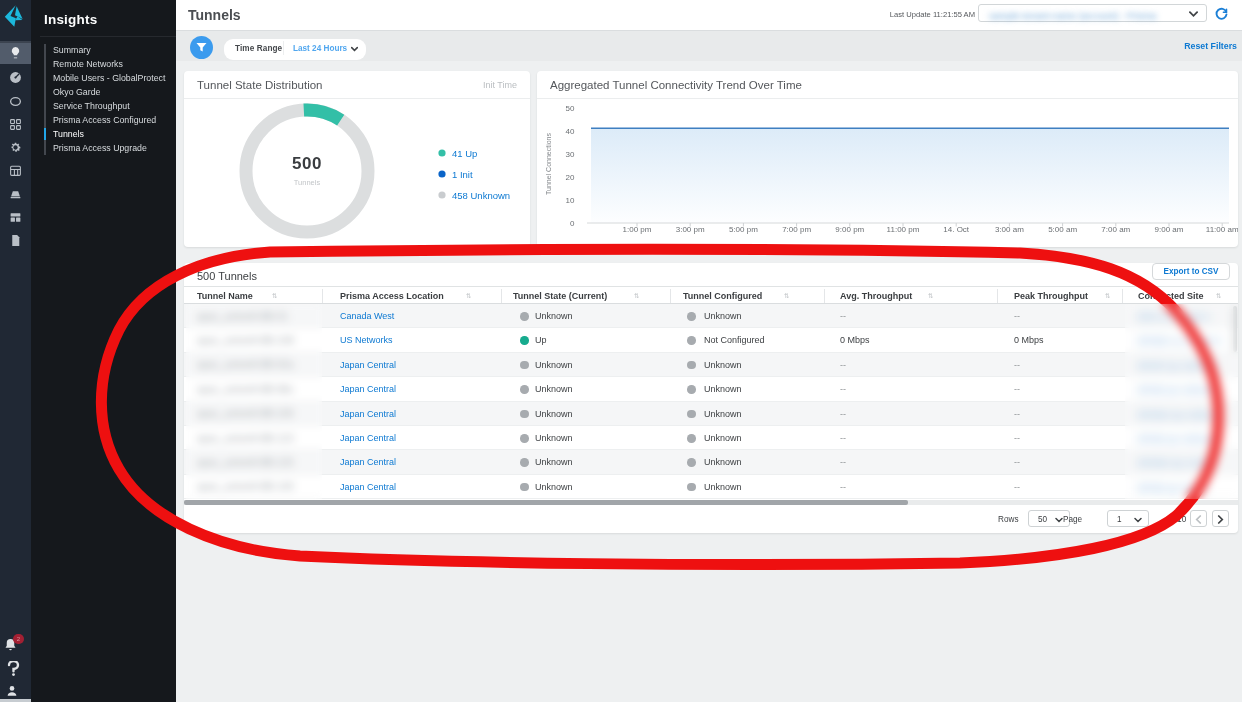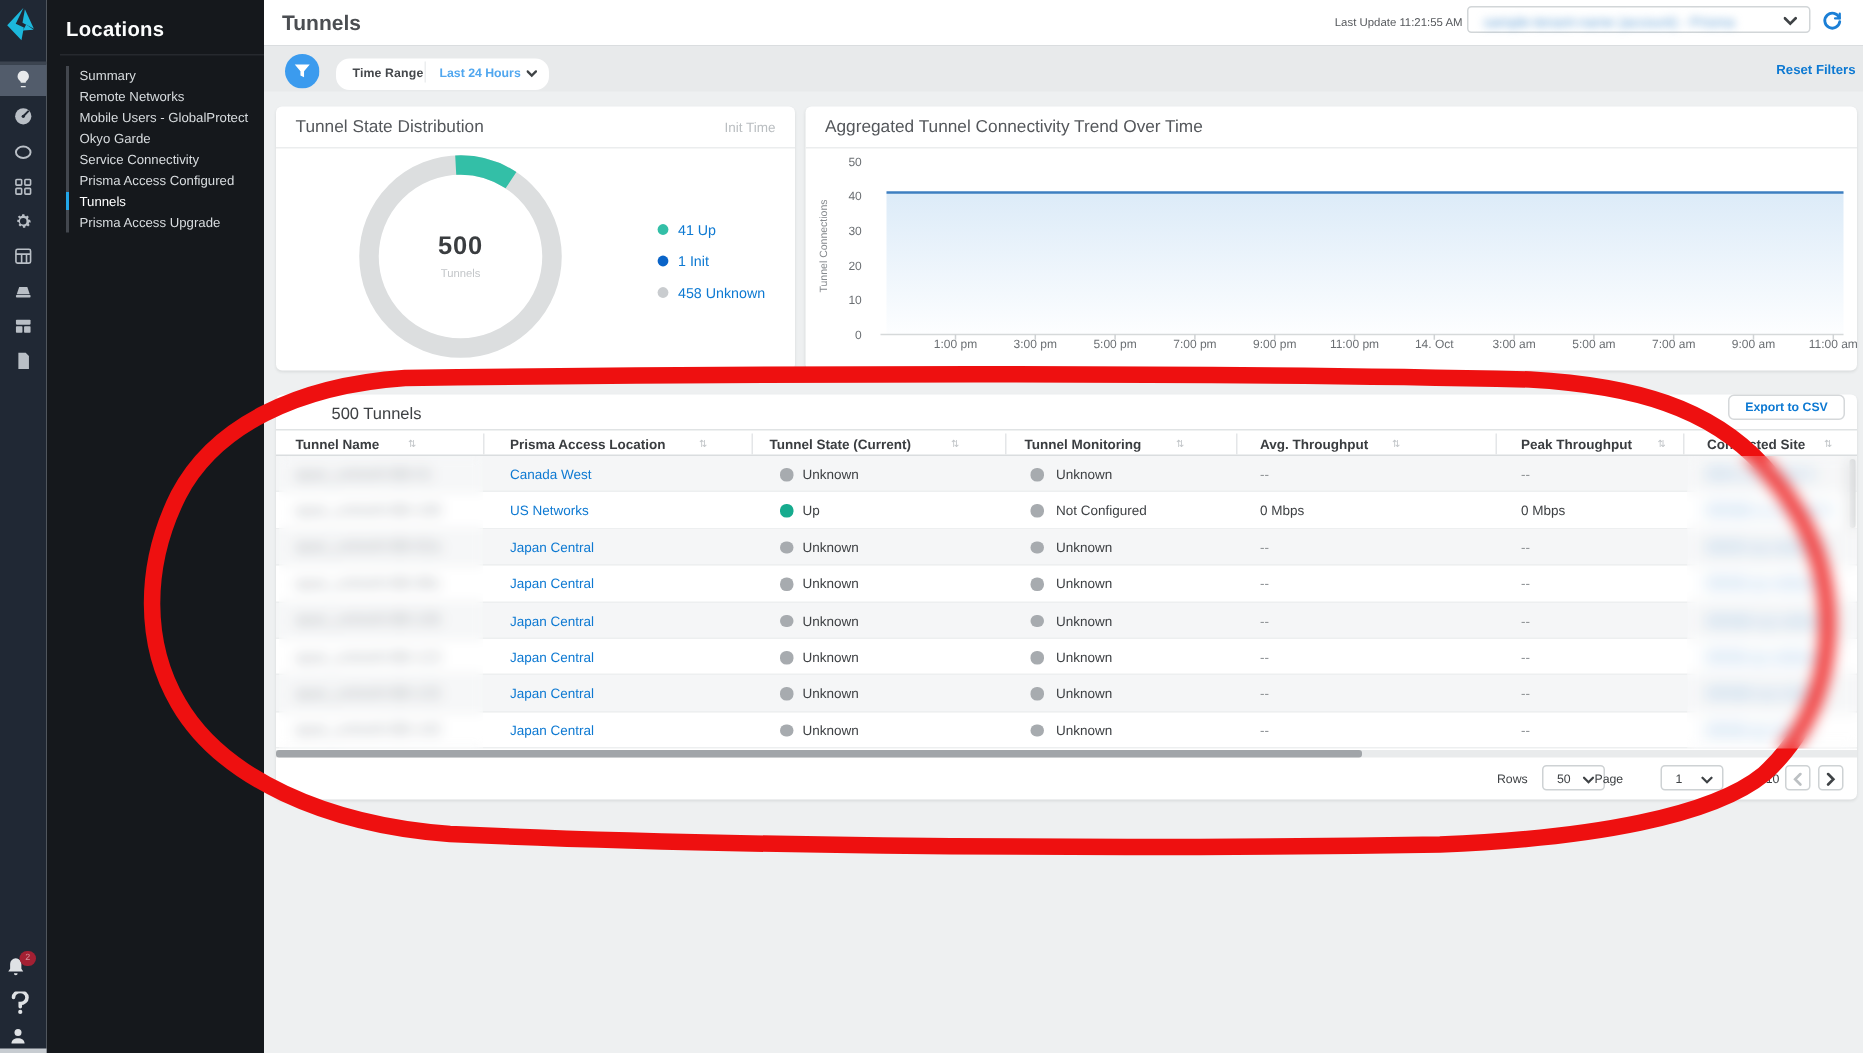--- a/index.html
+++ b/index.html
@@ -39,21 +39,21 @@
 
 .card { position:absolute; background:#fff; border-radius:4px; box-shadow:0 1px 2px rgba(60,64,67,.12); }
 #card1 { left:8px; top:71px; width:346px; height:176px; }
 #card2 { left:361px; top:71px; width:701px; height:176px; }
 .card .hd { position:absolute; left:13px; top:8px; font-size:11.5px; font-weight:normal; color:#54575b; }
 .card .hr { position:absolute; left:0; top:27px; width:100%; height:1px; background:#ebedee; }
 #card1 .rt { position:absolute; right:13px; top:9px; font-size:9px; color:#babec1; }
 
 
 #tcard { left:8px; top:263px; width:1054px; height:270px; }
-#tcard .cap { position:absolute; left:13px; top:7px; font-size:11px; color:#3e4144;margin-left:24px; }
+#tcard .cap { position:absolute; left:13px; top:7px; font-size:11px; color:#3e4144; }
 #exportbtn { position:absolute; right:8px; top:0px; width:78px; height:17px; background:#fff; border:1px solid #d5d8da; border-radius:4px; font-size:8.2px; font-weight:bold; color:#0d79d2; text-align:center; line-height:16px; }
 #thead { position:absolute; left:0; top:23px; width:1054px; height:18px; border-top:1px solid #e0e3e4; border-bottom:1px solid #dadddf; }
 #thead .h { position:absolute; top:4px; font-size:9px; font-weight:bold; color:#3a3d40; white-space:nowrap; }
 #thead .vl { position:absolute; top:2px; height:14px; width:1px; background:#e4e6e8; }
 #thead .si { position:absolute; top:5px; font-size:6.5px; color:#c0c4c7; letter-spacing:-1px; }
 .trow { position:absolute; left:0; width:1054px; height:24.4px; border-bottom:1px solid #edeff0; }
 .trow.odd { background:#f5f6f7; }
 .trow .c { position:absolute; top:7px; font-size:9px; color:#3e4144; white-space:nowrap; }
 .trow .link { color:#0d79d2;text-align:center; }
 .trow .dot { position:absolute; top:8px; width:8.5px; height:8.5px; border-radius:50%; background:#a7abaf; }
@@ -71,28 +71,28 @@
 #pager .btn { position:absolute; top:5px; width:17px; height:17px; background:#fff; border:1px solid #ced2d4; border-radius:3px; text-align:center; }
 
 
 #annot { position:absolute; left:0; top:0; z-index:50; pointer-events:none; }
 </style>
 </head>
 <body>
 <div id="page">
 
 <div id="sidebar">
-  <h1>Locations</h1>
+  <h1>Insights</h1>
   <div class="div"></div>
   <div id="nav">
     <div class="it">Summary</div>
     <div class="it">Remote Networks</div>
     <div class="it">Mobile Users - GlobalProtect</div>
     <div class="it">Okyo Garde</div>
-    <div class="it">Service Connectivity</div>
+    <div class="it">Service Throughput</div>
     <div class="it">Prisma Access Configured</div>
     <div class="it act">Tunnels</div>
     <div class="it">Prisma Access Upgrade</div>
   </div>
 </div>
 
 <div id="rail">
   <div class="sel"></div>
   <svg style="top:4px;left:3px" width="22" height="24" viewBox="0 0 22 24">
     <path d="M12.7 1.2 L1.8 12.8 L11.3 22.8 L12.9 14.3 L7.5 11.9 Z" fill="#1cb8dc"></path>
@@ -252,21 +252,21 @@
     <div id="thead">
       <div class="h" style="left:13px">Tunnel Name</div>
           <div class="si" style="left:88px">⇅</div>
       <div class="vl" style="left:138px"></div>
       <div class="h" style="left:156px">Prisma Access Location</div>
           <div class="si" style="left:282px">⇅</div>
       <div class="vl" style="left:317px"></div>
       <div class="h" style="left:329px">Tunnel State (Current)</div>
           <div class="si" style="left:450px">⇅</div>
       <div class="vl" style="left:486px"></div>
-      <div class="h" style="left:499px">Tunnel Monitoring</div>
+      <div class="h" style="left:499px">Tunnel Configured</div>
           <div class="si" style="left:600px">⇅</div>
       <div class="vl" style="left:640px"></div>
       <div class="h" style="left:656px">Avg. Throughput</div>
           <div class="si" style="left:744px">⇅</div>
       <div class="vl" style="left:813px"></div>
       <div class="h" style="left:830px">Peak Throughput</div>
           <div class="si" style="left:921px">⇅</div>
       <div class="vl" style="left:938px"></div>
       <div class="h" style="left:954px">Connected Site</div>
           <div class="si" style="left:1032px">⇅</div>

